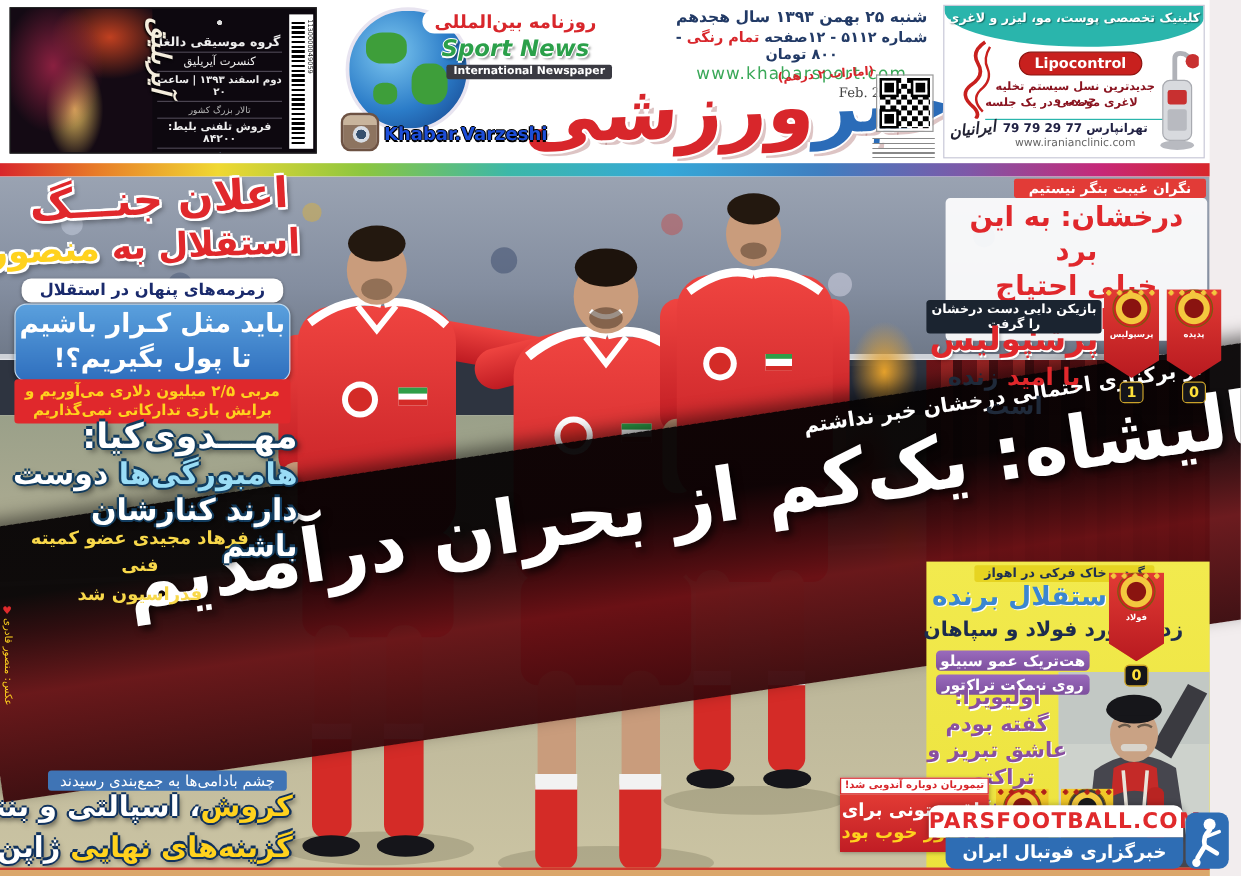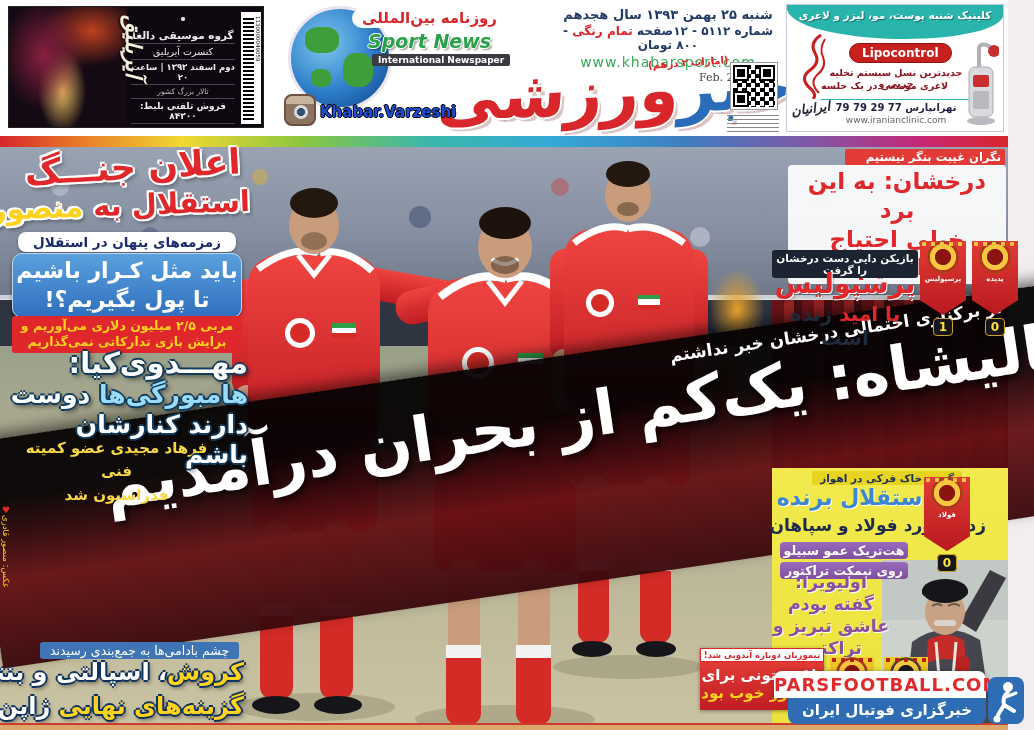--- a/index.html
+++ b/index.html
@@ -112,21 +112,21 @@
   .credit{left:1px;top:505px;height:110px;z-index:5;writing-mode:vertical-rl;color:#ffd21e;font-size:8.5px}
   .credit::before{content:"♥";color:#e02a2c;font-size:9px}
   
   .bl-tag{left:40px;top:642px;z-index:5;background:#3f74b5;border-radius:3px;color:#fff;font-size:12.5px;font-weight:normal;padding:1px 10px;direction:rtl}
   .bl-1{left:14px;top:658px;width:230px;z-index:5;text-align:center;font-size:24px;font-weight:bold;direction:rtl;white-space:nowrap;
     text-shadow:-2px 0 #10325e,2px 0 #10325e,0 2px #10325e,0 -2px #10325e,2px 3px 4px rgba(0,0,0,.5)}
   .bl-2{left:14px;top:692px;width:230px;z-index:5;text-align:center;font-size:24px;font-weight:bold;direction:rtl;white-space:nowrap;
     text-shadow:-2px 0 #10325e,2px 0 #10325e,0 2px #10325e,0 -2px #10325e,2px 3px 4px rgba(0,0,0,.5)}
   .yel{color:#ffd21e}.whi{color:#fff}
   
-  .rc-tag{left:845px;top:149px;width:160px;z-index:5;background:#e23b37;color:#fff;font-size:11.5px;font-weight:bold;text-align:right;padding:1px 4px;direction:rtl;border-radius:2px}
+  .rc-tag{left:845px;top:149px;width:160px;z-index:5;background:#e23b37;color:#fff;font-size:11.5px;font-weight:bold;text-align:center;padding:1px 4px;direction:rtl;border-radius:2px}
   .rc-derakh{left:788px;top:165px;width:218px;z-index:5;background:rgba(255,255,255,.92);border-radius:4px;text-align:center;color:#e0282c;font-weight:bold;font-size:23px;line-height:1.25;direction:rtl;padding:2px 0}
   .rc-daei{left:772px;top:250px;width:146px;z-index:5;background:#1b2430;border-radius:3px;color:#fff;font-size:10.5px;font-weight:bold;text-align:center;padding:2px 0;direction:rtl}
   .rc-perspolis{left:770px;top:268px;width:150px;z-index:5;text-align:center;direction:rtl;font-weight:bold}
   .rc-perspolis .l1{font-size:27px;color:#e0282c;text-shadow:1px 1px 0 #fff,2px 2px 3px rgba(0,0,0,.25)}
   .rc-perspolis .l2{font-size:20px;margin-top:3px}
   .rc-perspolis .l2 .red{color:#e0282c}.rc-perspolis .l2 .dark{color:#1f2a3a}
   
   .pennant{position:absolute;width:46px;text-align:center;z-index:6}
   .pflag{position:relative;height:74px;box-shadow:0 2px 3px rgba(0,0,0,.35);clip-path:polygon(0 0,100% 0,100% 80%,50% 100%,0 80%)}
   .pflag.red{background:linear-gradient(180deg,#e23b34,#b81a20)}
@@ -208,21 +208,21 @@
 <div class="abs uae">(امارات ۲ درهم)</div>
 <div class="abs qr">
   <i style="left:2px;top:2px"></i>
     <i style="right:2px;top:2px"></i>
     <i style="left:2px;bottom:2px"></i>
 </div>
 <div class="abs qr-caption"></div>
 
 <div class="abs clinic">
   <div class="clinic-wave"></div>
-  <div class="clinic-title rtl">کلینیک شنبه پوست، مو، لیزر و لاغری</div>
+  <div class="clinic-title rtl">کلینیک تخصصی پوست، مو، لیزر و لاغری</div>
   <div class="lipo">Lipocontrol</div>
   <div class="clinic-l1 rtl">جدیدترین نسل سیستم تخلیه چربی و</div>
   <div class="clinic-l2 rtl">لاغری موضعی در یک جلسه</div>
   <div class="clinic-phone rtl">تهرانپارس 77 29 79 79</div>
   <div class="clinic-web">www.iranianclinic.com</div>
   <div class="clinic-brandfa">ایرانیان</div>
   <svg class="machine" viewBox="0 0 38 88">
     <rect x="8" y="26" width="24" height="50" rx="6" fill="#d8dade" stroke="#a8aab0"></rect>
     <rect x="12" y="34" width="16" height="12" rx="2" fill="#c83030"></rect>
     <rect x="12" y="50" width="16" height="18" rx="2" fill="#b8bac0"></rect>

